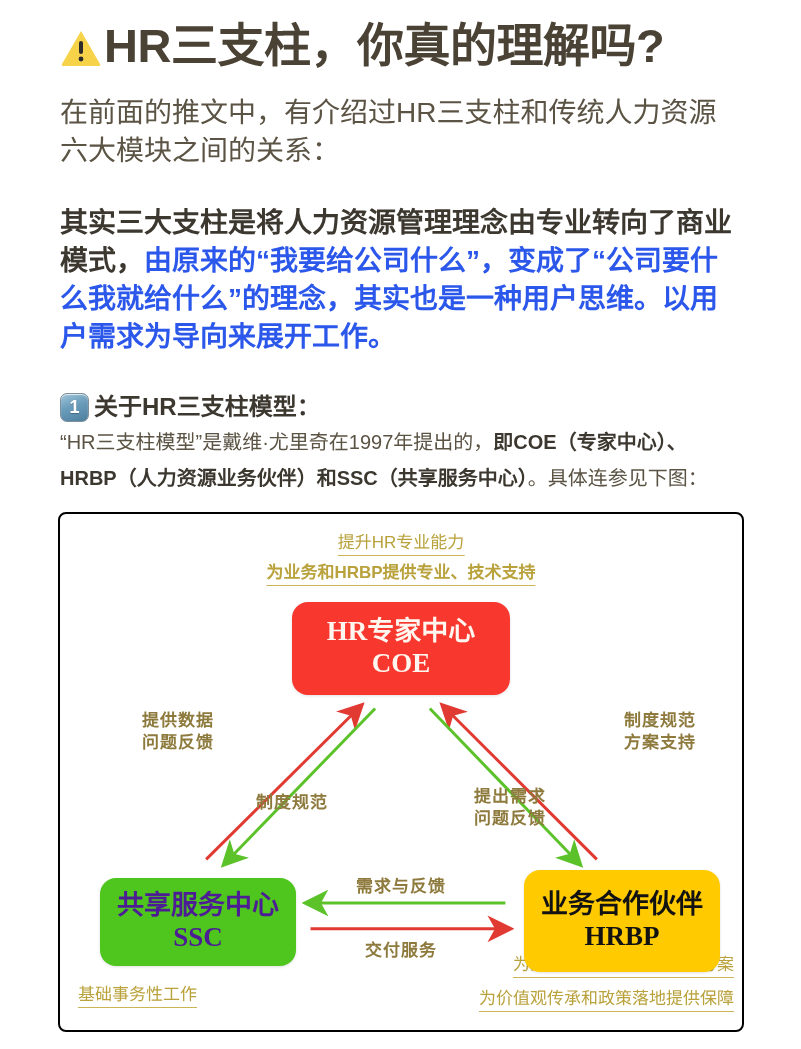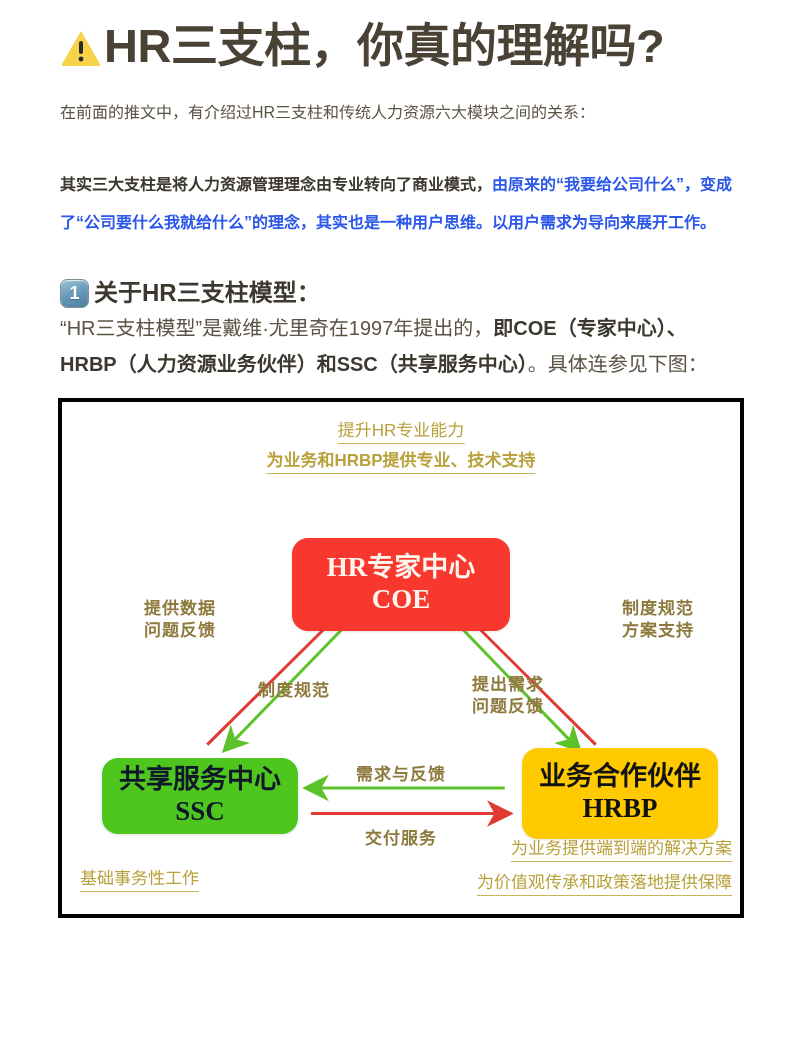--- a/index.html
+++ b/index.html
@@ -42,21 +42,21 @@
     font-weight: bold;
     color: #4a4234;
     letter-spacing: -0.5px;
     line-height: 1.1;
     white-space: nowrap;
   }
 
   
   .para {
     margin: 8px 60px;
-    font-size: 16px;
+    font-size: 28px;
     line-height: 38px;
     color: #5b5344;
   }
   .para-intro {
     margin-top: 22px;
   }
   .para-bold {
     margin-top: 34px;
     font-weight: bold;
     color: #3c3830;
@@ -102,22 +102,22 @@
   .num-body b {
     color: #3c3830;
   }
 
   
   .diagram {
     position: relative;
     margin: 16px 0 0 58px;
     width: 686px;
     height: 520px;
-    border: 4px solid #000000;
-    border-radius: 0;
+    border: 2px solid #000000;
+    border-radius: 8px;
     background: #ffffff;
     box-sizing: border-box;
   }
   .cap {
     position: absolute;
     font-size: 17px;
     color: #b9a23c;
     white-space: nowrap;
     border-bottom: 1.5px solid #cbb455;
     padding-bottom: 2px;
@@ -144,37 +144,36 @@
   .node .l2 { font-size: 27px; font-weight: bold; text-align: right; }
 
   .node-coe {
     background: #f8372f;
     color: #fff7ef;
     width: 218px;
     height: 93px;
     left: 50%;
     margin-left: -109px;
     top: 88px;
-    margin-top: 48px;
   }
   .node-ssc {
     background: #4ec61d;
-    color: #0f172a;
+    color: #4c1d95;
     width: 196px;
-    height: 76px;
+    height: 88px;
     left: 40px;
-    top: 356px;
+    top: 364px;
   }
   .node-hrbp {
     background: #ffcb00;
     color: #121212;
     width: 196px;
-    height: 91px;
+    height: 102px;
     right: 22px;
-    top: 346px;
+    top: 356px;
   }
 
   .arrow-label {
     position: absolute;
     font-family: "Liberation Serif", "DejaVu Serif", serif;
     font-size: 17px;
     font-weight: bold;
     color: #8d7a3c;
     white-space: nowrap;
     text-align: center;

